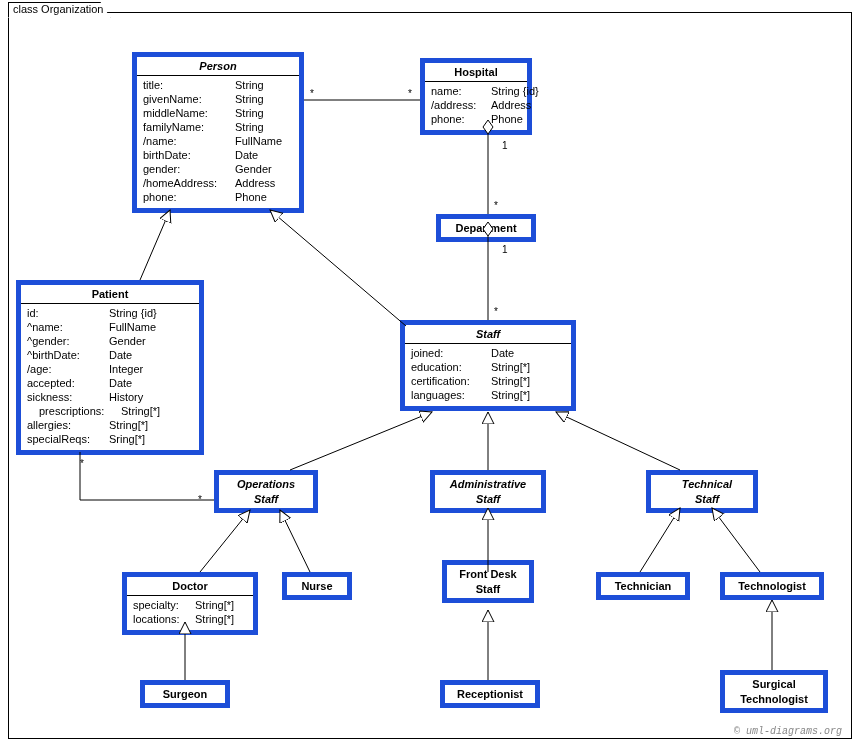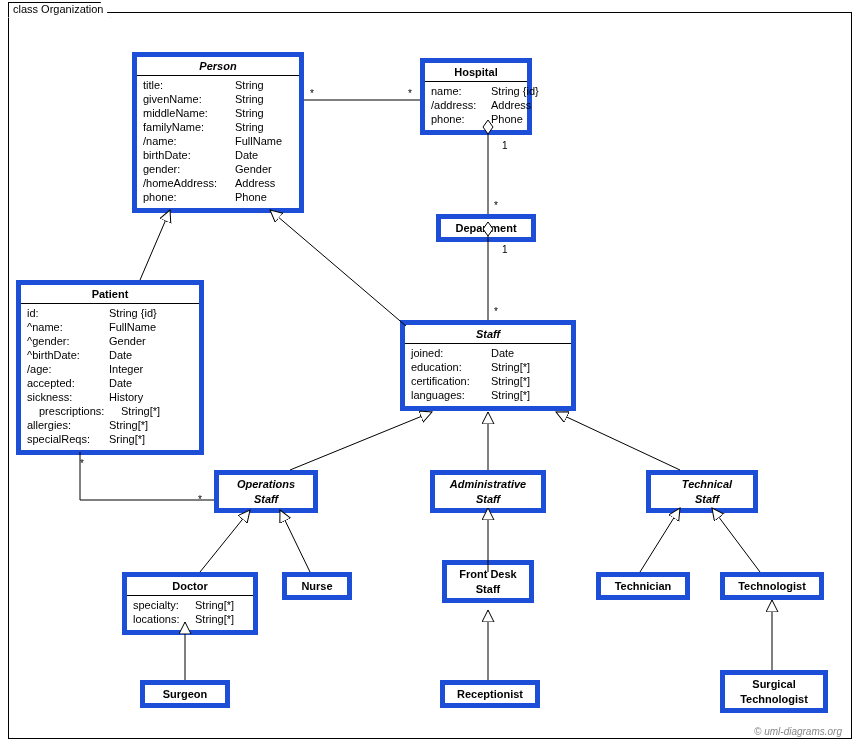--- a/index.html
+++ b/index.html
@@ -85,20 +85,21 @@
     font-size: 10px;
     background: transparent;
   }
   .watermark {
     position: absolute;
     right: 18px;
     bottom: 10px;
     font-size: 10px;
     color: #888;
     font-style: italic;
+    font-family: Liberation Mono, monospace;
   }
 </style>
 </head>
 <body>
 
 <div class="canvas">
 
   <div class="frame-tab">class Organization</div>
   <div class="frame"></div>
 

